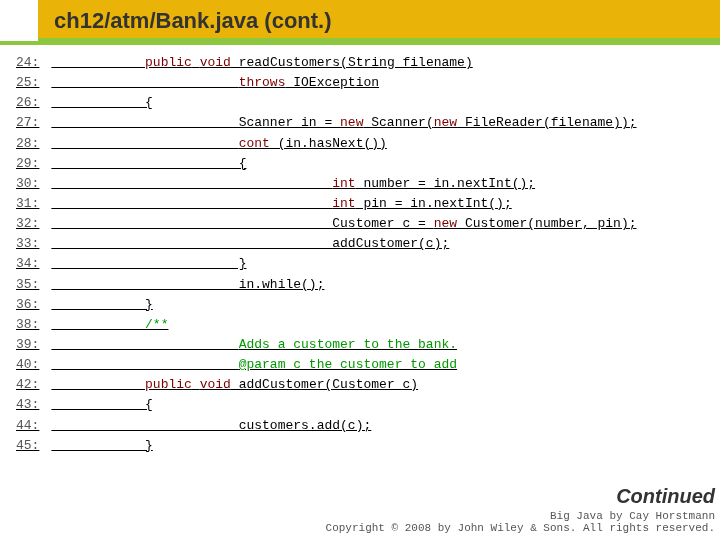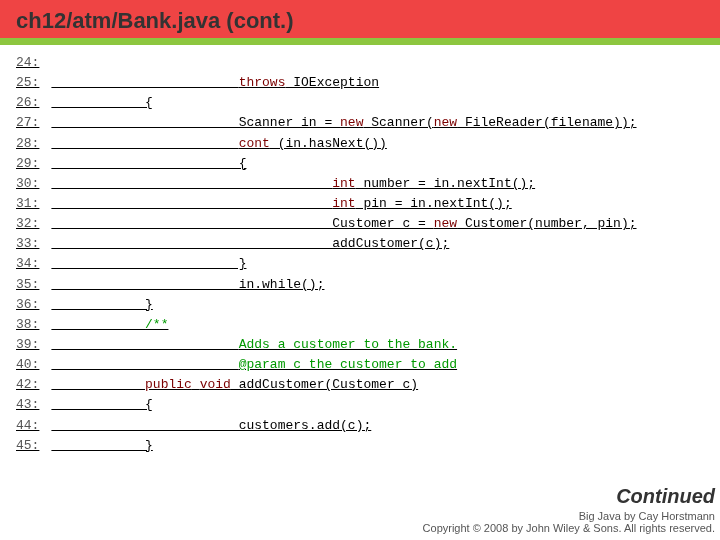--- a/index.html
+++ b/index.html
@@ -6,23 +6,24 @@
 
     body {
       width: 720px;
       height: 540px;
       background: #ffffff;
       font-family: Arial, Helvetica, sans-serif;
       overflow: hidden;
     }
 
     #header {
-      background: #ef4444;
+      background: #eab308;
       padding: 8px 16px 4px 16px;
       border-bottom: 3px solid #8dc63f;
+      margin-left: 38px;
     }
 
     #header-title {
       font-size: 22px;
       font-weight: bold;
       color: #333333;
     }
 
     #green-bar {
       height: 4px;
@@ -74,33 +75,35 @@
       font-size: 20px;
       font-weight: bold;
       font-style: italic;
       color: #333333;
       margin-bottom: 2px;
     }
 
     #copyright {
       font-size: 11px;
       color: #555555;
+      font-family: Liberation Mono, monospace;
     }
   </style>
 </head>
 <body>
 
 <div id="header">
   <span id="header-title">ch12/atm/Bank.java  (cont.)</span>
 </div>
 <div id="green-bar"></div>
 
 <div id="content">
 <div class="code-line">
       <span class="line-num">24:</span>
+      <span class="code-text">            <span class="kw">public</span> <span class="kw">void</span> readCustomers(String filename)</span>
     </div>
     <div class="code-line">
       <span class="line-num">25:</span>
       <span class="code-text">                        <span class="kw">throws</span> IOException</span>
     </div>
     <div class="code-line">
       <span class="line-num">26:</span>
       <span class="code-text">            {</span>
     </div>
     <div class="code-line">

